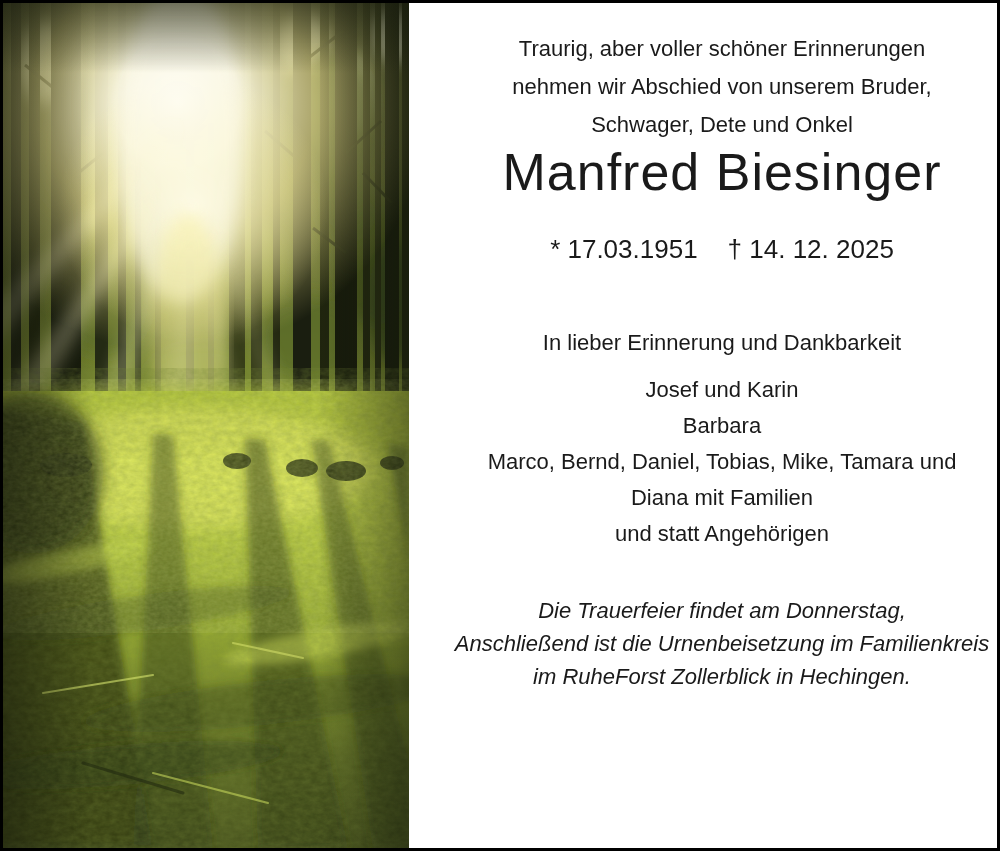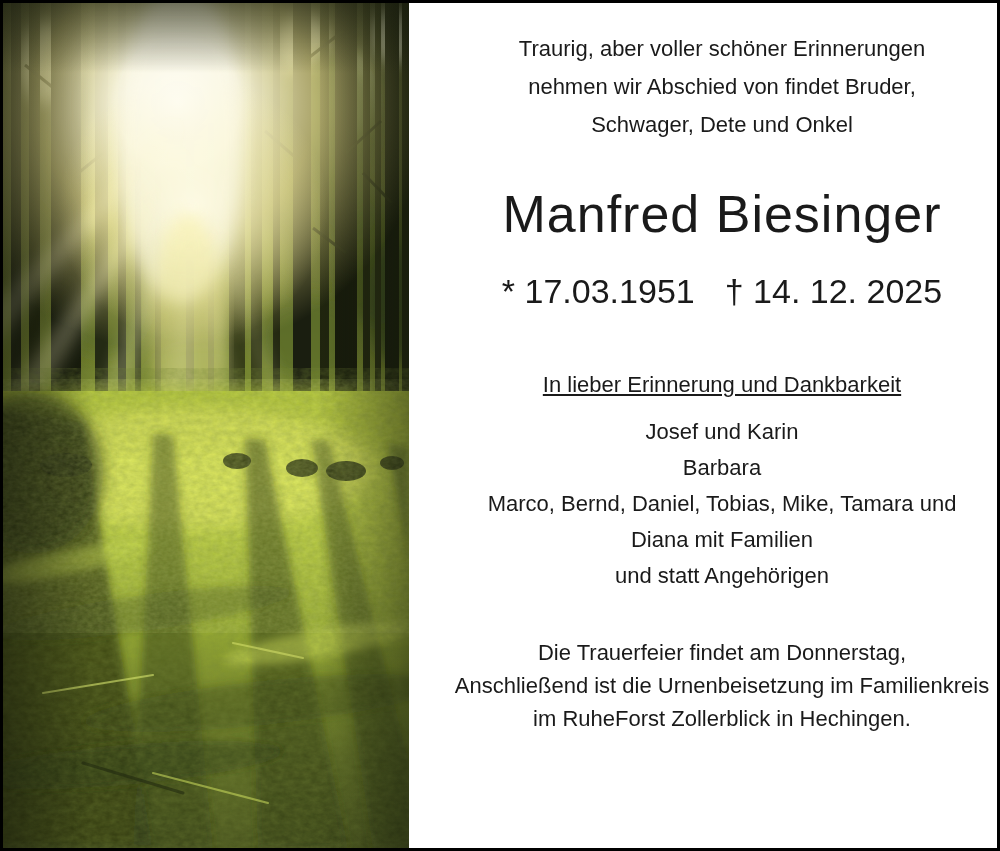--- a/index.html
+++ b/index.html
@@ -24,25 +24,25 @@
   .text-pane {
     flex: 1 1 auto;
     display: flex;
     flex-direction: column;
     align-items: center;
     text-align: center;
     background: #ffffff;
     padding-left: 38px;
   }
   .intro { margin-top: 27px; font-size: 22px; line-height: 38px; }
-  .name  { margin-top: 42px; font-size: 52px; line-height: 56px; letter-spacing: 1px; }
-  .dates { margin-top: 34px; font-size: 34px; line-height: 30px; display: flex; gap: 30px; justify-content: center; }
-  .remembrance { margin-top: 64px; font-size: 22px; line-height: 30px; text-decoration: underline; }
+  .name  { font-size: 52px; line-height: 56px; letter-spacing: 1px; }
+  .dates { margin-top: 34px; font-size: 26px; line-height: 30px; display: flex; gap: 30px; justify-content: center; }
+  .remembrance { margin-top: 64px; font-size: 22px; line-height: 30px; }
   .mourners { margin-top: 14px; font-size: 22px; line-height: 36px; }
-  .service  { margin-top: 42px; font-size: 22px; line-height: 33px; }
+  .service  { margin-top: 42px; font-size: 22px; line-height: 33px; font-style: italic; }
 </style>
 </head>
 <body>
 
 <div class="frame">
 
   <div class="photo-pane">
     <svg width="406" height="845" viewBox="0 0 406 845" xmlns="http://www.w3.org/2000/svg">
       <defs>
         <linearGradient id="bg" x1="0" y1="0" x2="0" y2="1">
@@ -215,21 +215,21 @@
         <rect x="0" y="0" width="90" height="845" fill="url(#vigL)"></rect>
         <rect x="316" y="0" width="90" height="845" fill="url(#vigR)"></rect>
         <rect x="0" y="0" width="406" height="70" fill="url(#vigT)"></rect>
       </g>
     </svg>
   </div>
 
   <div class="text-pane">
     <div class="intro">
       <div>Traurig, aber voller schöner Erinnerungen</div>
-      <div>nehmen wir Abschied von findet Bruder,</div>
+      <div>nehmen wir Abschied von unserem Bruder,</div>
       <div>Schwager, Dete und Onkel</div>
     </div>
 
     <div class="name">Manfred Biesinger</div>
 
     <div class="dates">
       <span>* 17.03.1951</span>
       <span>† 14. 12. 2025</span>
     </div>
 

